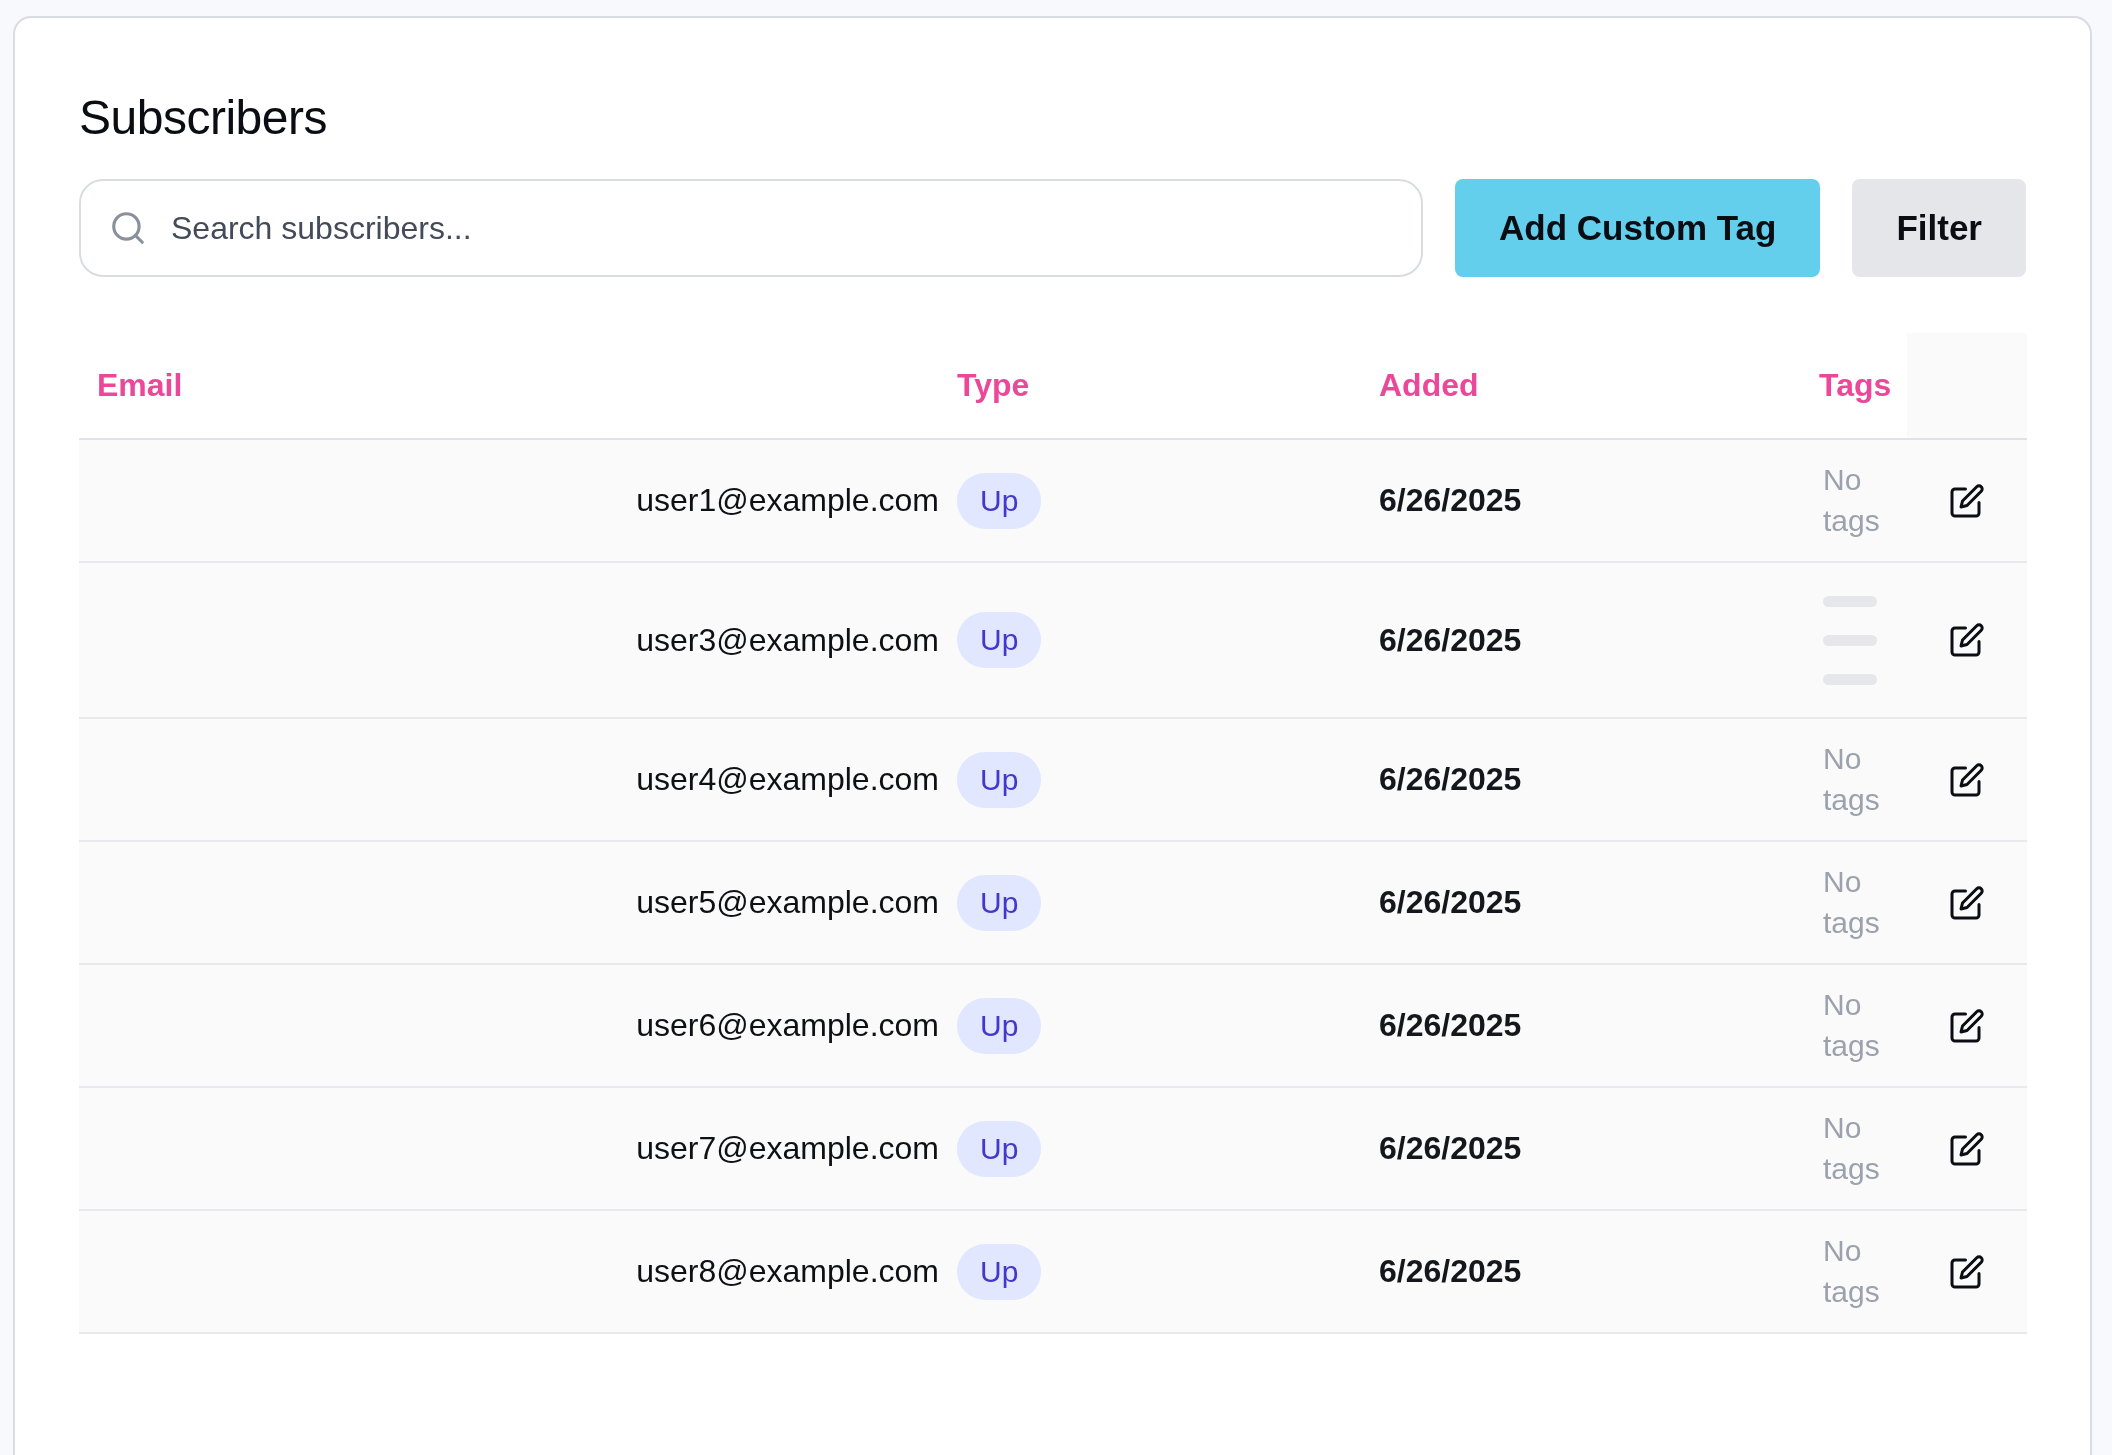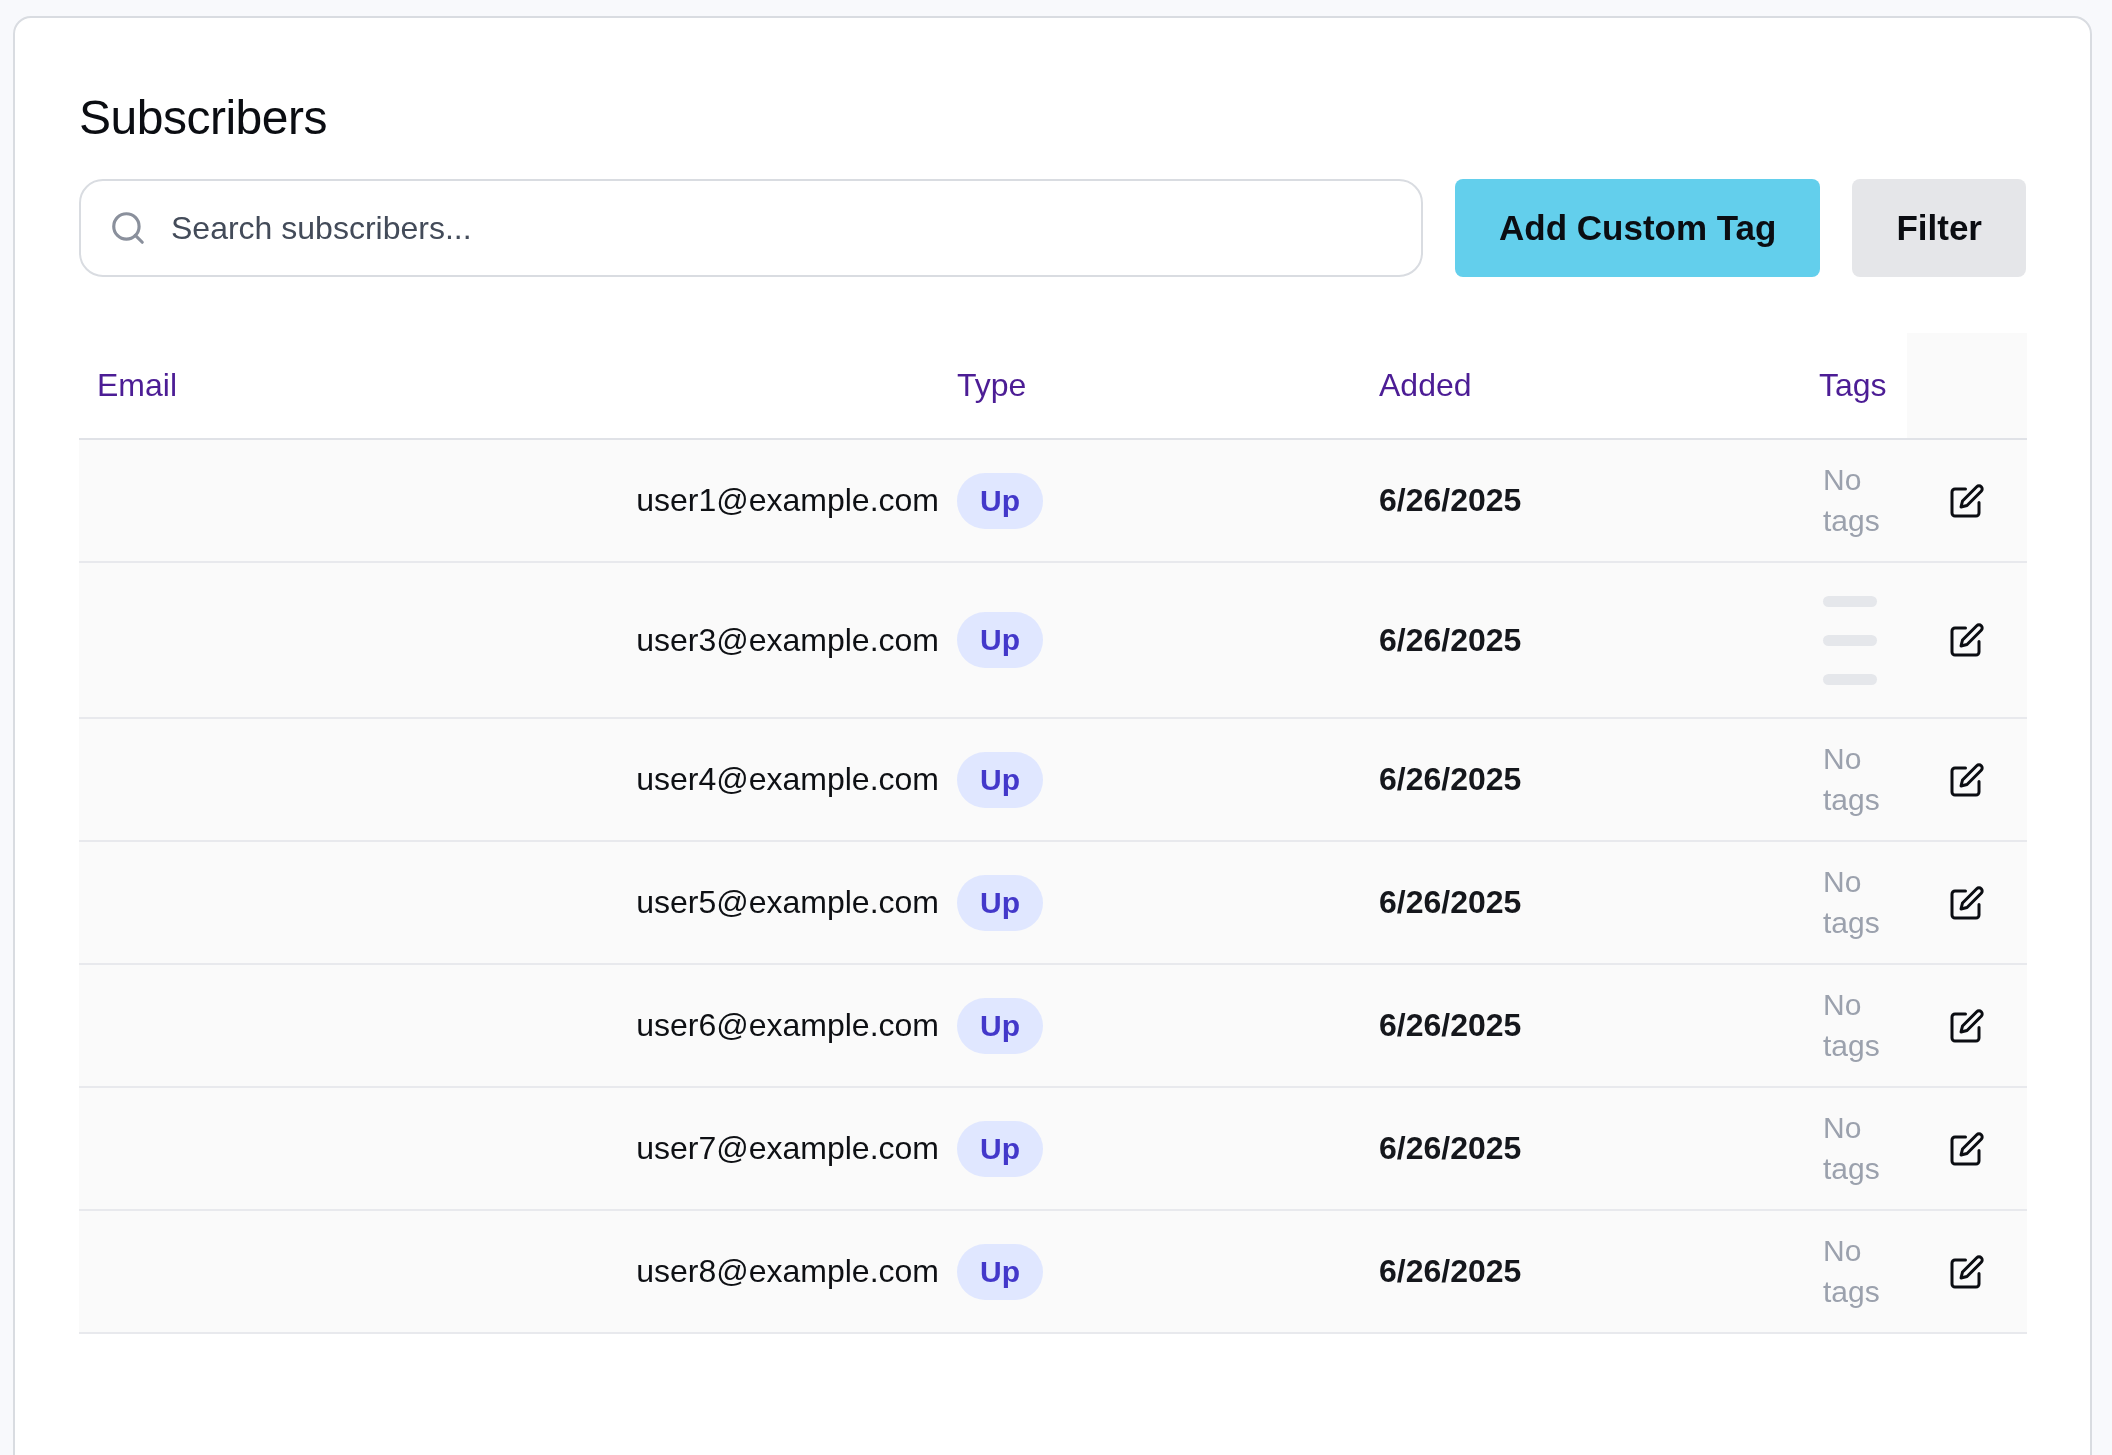--- a/index.html
+++ b/index.html
@@ -75,36 +75,36 @@
     table-layout: fixed;
     background: #fafafa;
   }
   .subs-table th {
     background: #ffffff;
     text-align: left;
     vertical-align: middle;
     height: 106px;
     padding-left: 18px;
     font-size: 32px;
-    font-weight: 400;
-    color: #4c1d95;
+    font-weight: 700;
+    color: #ec4899;
   }
   .subs-table th.actions-col { background: transparent; }
   .subs-table thead tr { border-bottom: 2px solid #e0e2e7; }
   .subs-table tbody tr { height: 123px; border-bottom: 2px solid #e8e9ed; }
   .subs-table tbody tr.loading { height: 156px; }
   .subs-table td { vertical-align: middle; padding-left: 18px; }
   td.email { font-size: 32px; font-weight: 400; color: #0e1014; text-align: right; }
   td.added { font-size: 32px; font-weight: 700; color: #15171c; }
   .badge {
     display: inline-block;
     background: #e0e7ff;
     color: #4338ca;
     font-size: 30px;
-    font-weight: 700;
+    font-weight: 400;
     line-height: 1;
     padding: 13px 23px;
     border-radius: 999px;
   }
   .no-tags {
     display: block;
     width: 88px;
     padding-left: 4px;
     font-size: 30px;
     line-height: 1.35;

